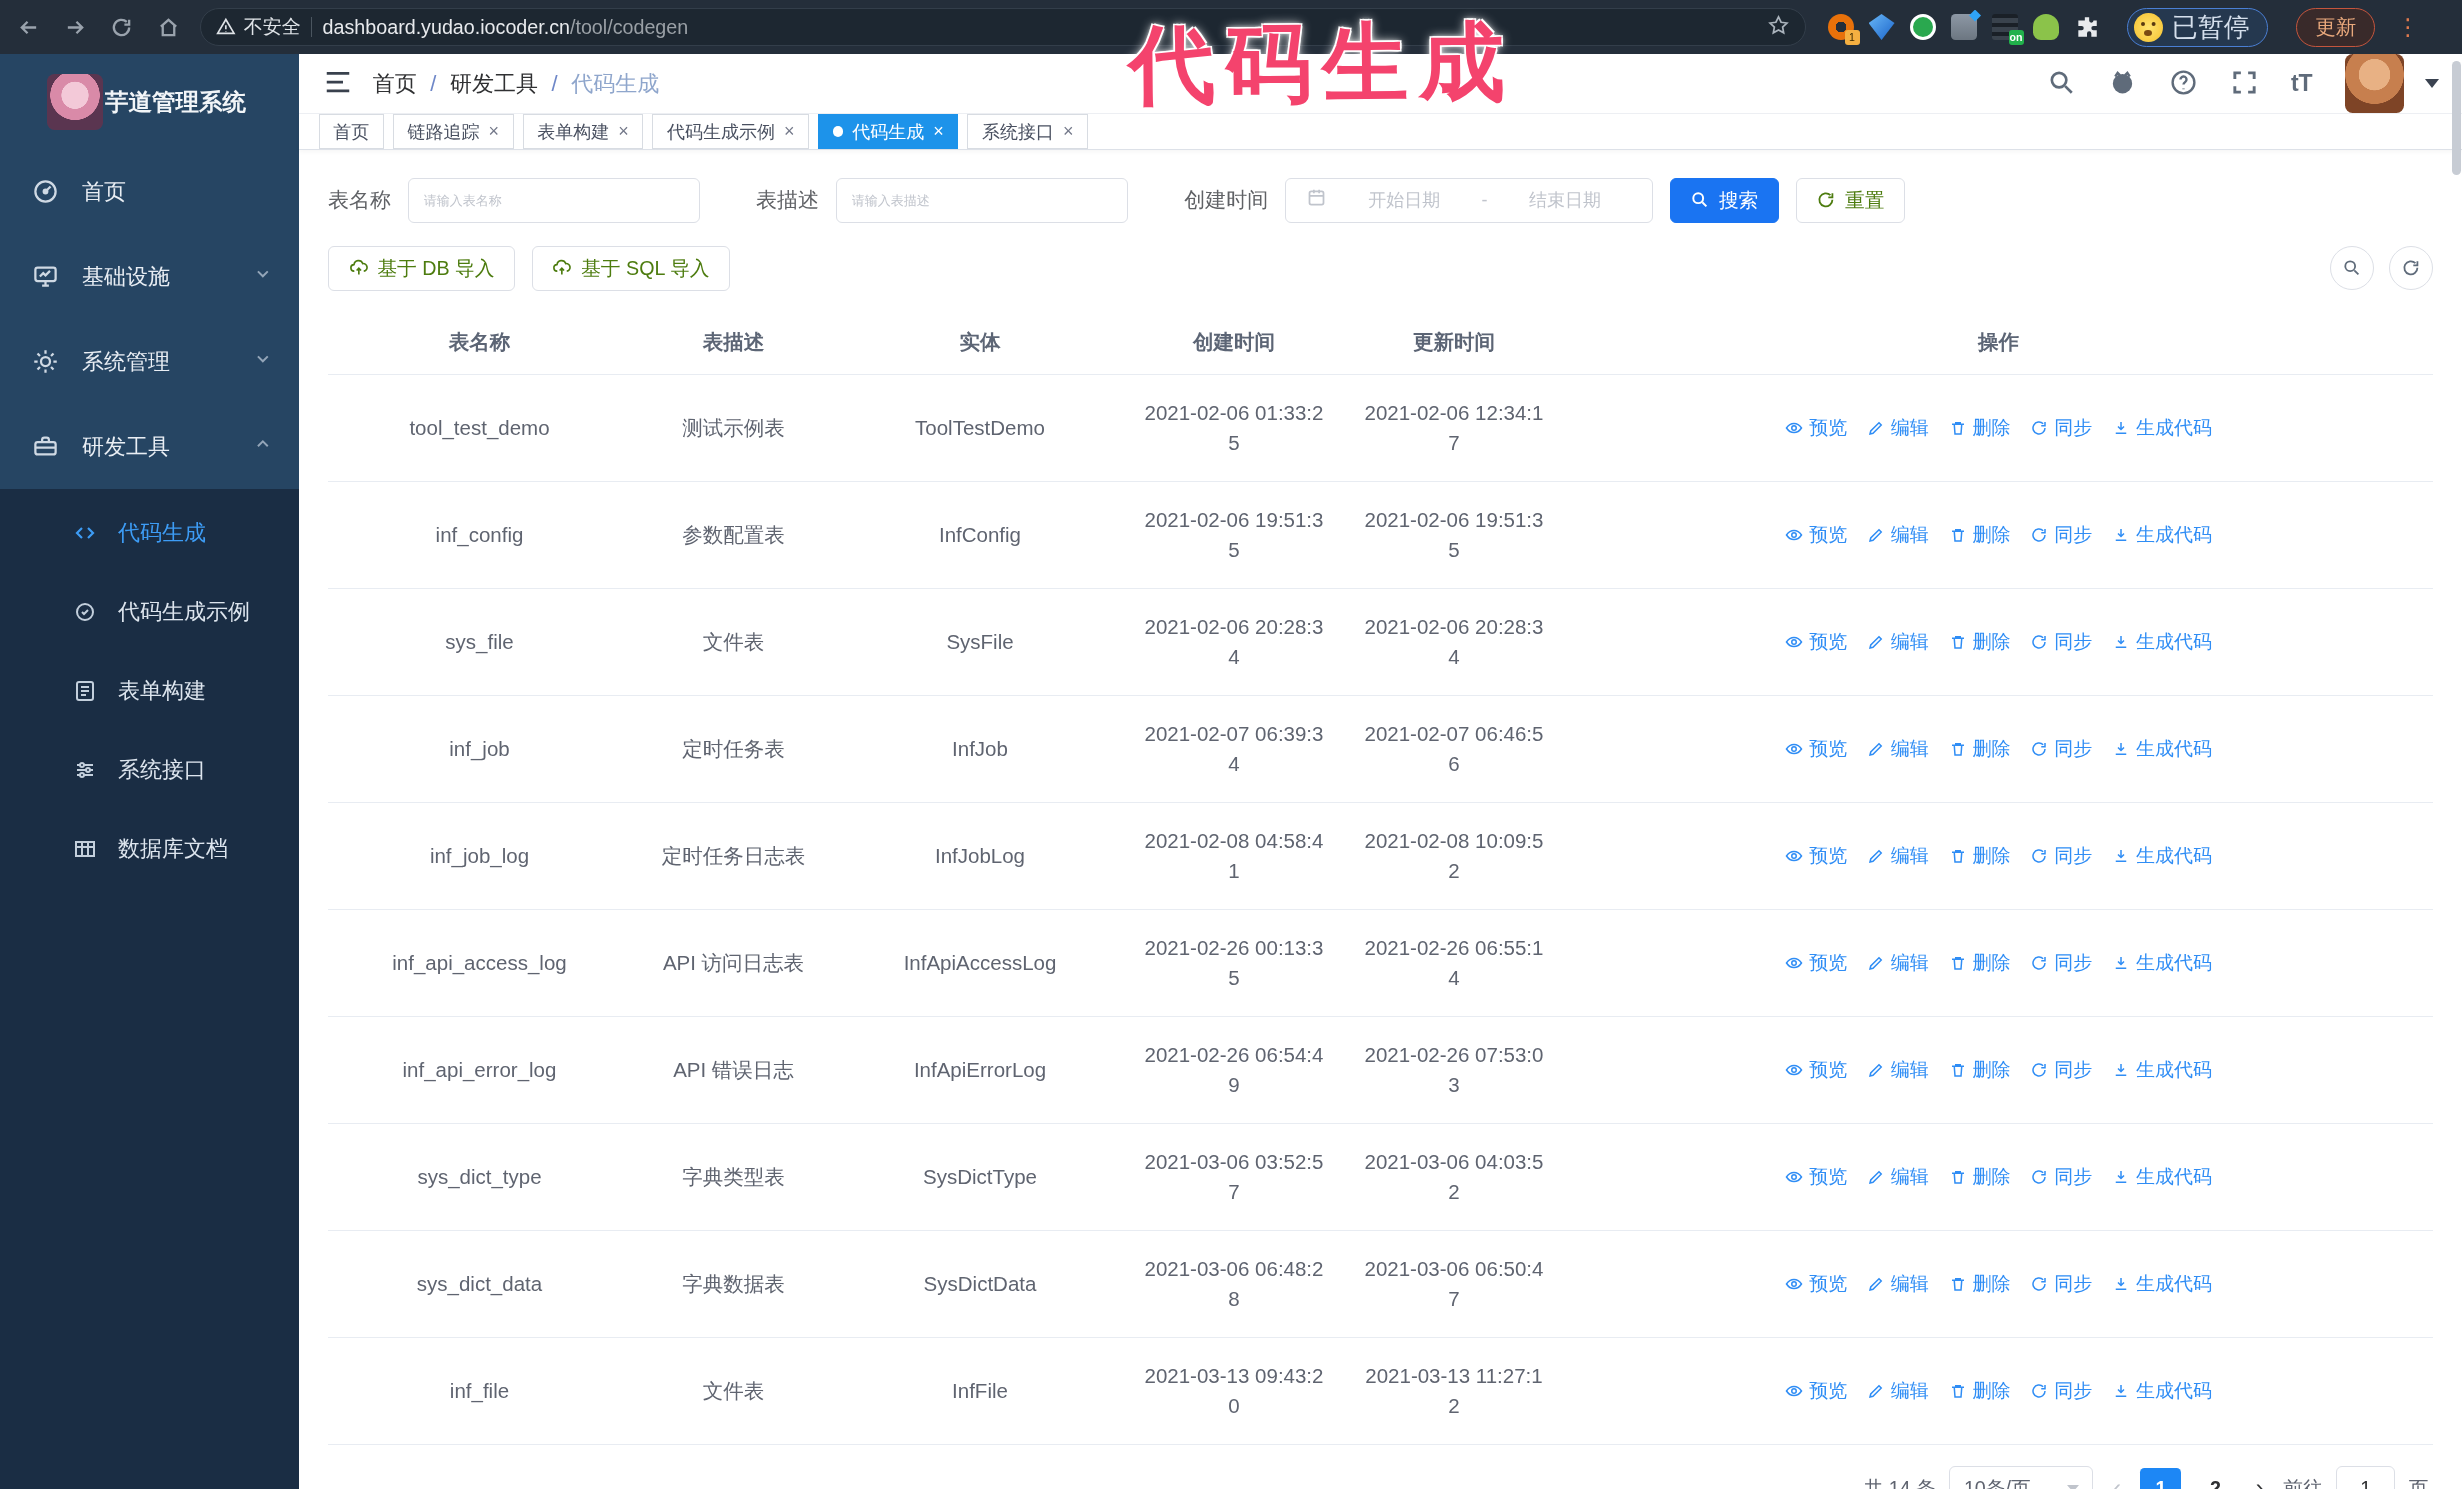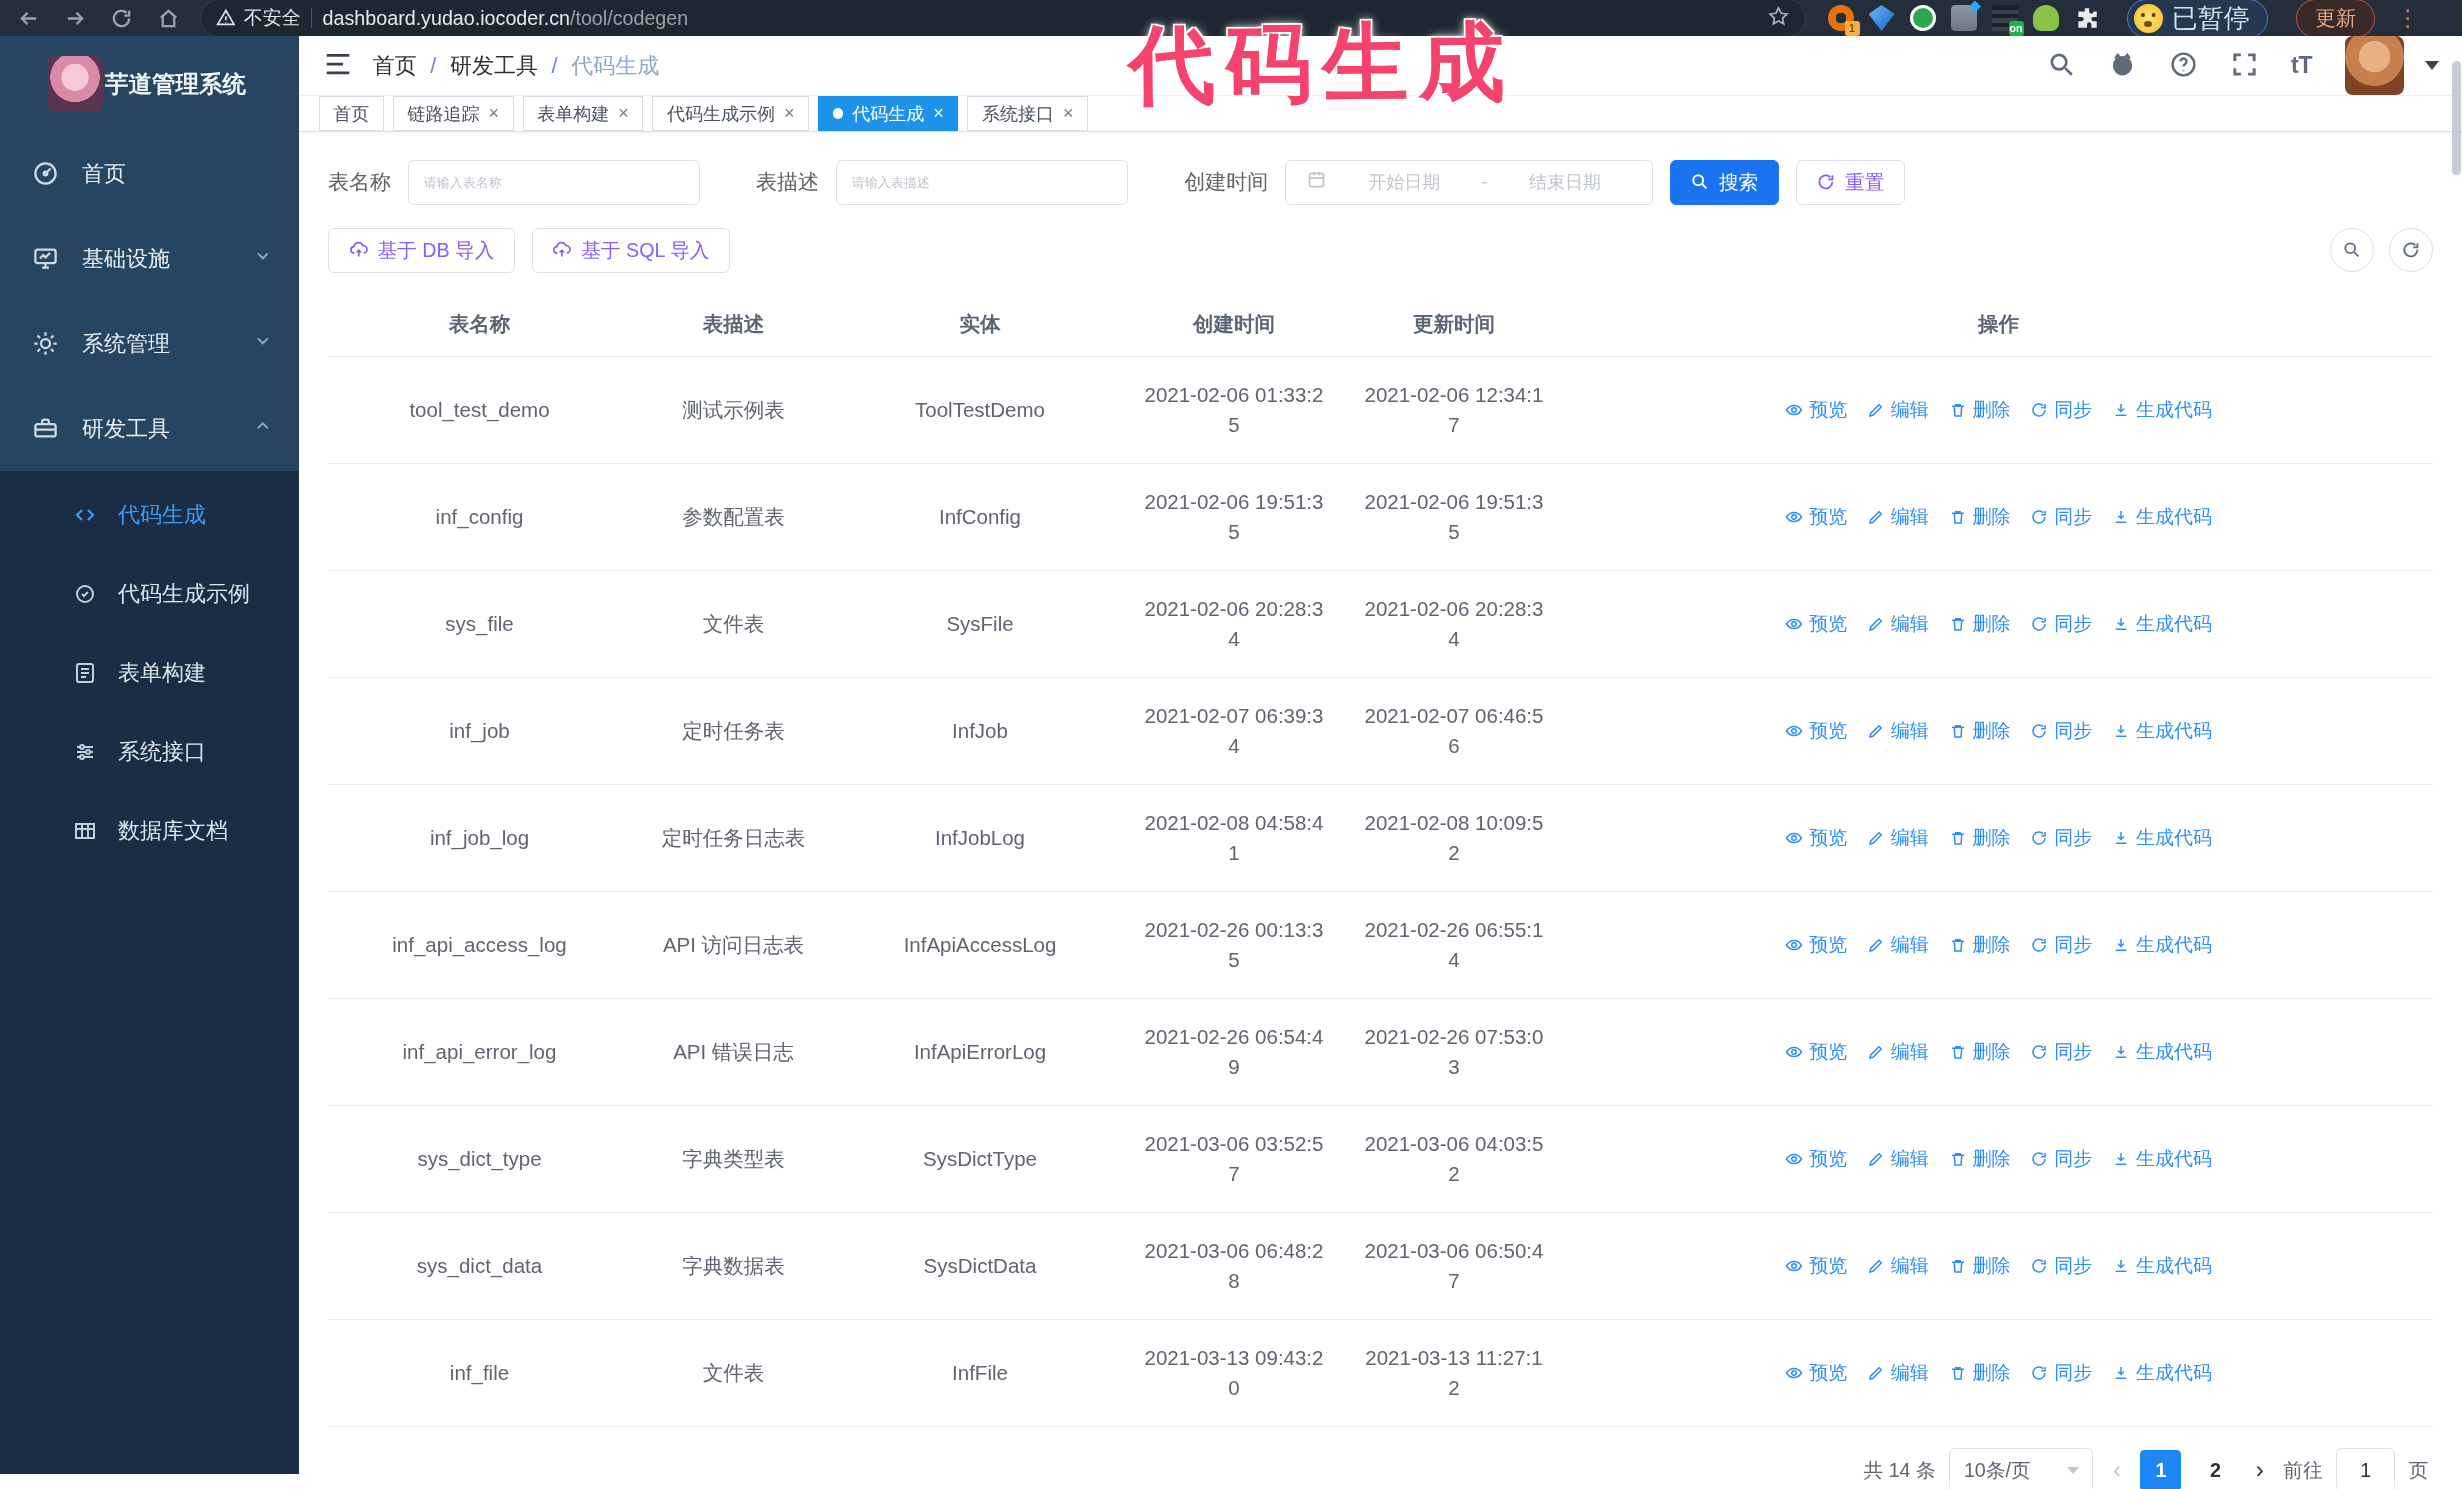--- a/index.html
+++ b/index.html
@@ -1,21 +1,21 @@
 <!DOCTYPE html>
 <html style="font-size:12px"><head>
 <meta charset="utf-8">
 <style>
   * { margin:0; padding:0; box-sizing:border-box; }
   html,body { width:2462px; height:1490px; overflow:hidden; background:#fff;
     font-family:"Liberation Sans","DejaVu Sans",sans-serif; }
   .screen { position:relative; width:2462px; height:1490px; }
 
   
-  .chrome { height:36px; background:#242e3a; display:flex; align-items:center;
+  .chrome { height:54px; background:#242e3a; display:flex; align-items:center;
     padding:0 13.6px; gap:16.7px; }
   .nav-ic { width:30px; height:30px; display:flex; align-items:center; justify-content:center;
     color:#9aa3ad; flex:0 0 auto; }
   .nav-ic svg { width:23px; height:23px; }
   .omnibox { flex:0 0 auto; width:1606px; height:38px; background:#1d2731;
     border:0.8px solid #333e4a; border-radius:19.7px; display:flex; align-items:center;
     padding:0 15px; gap:10.6px; color:#e8eaed; }
   .omnibox .warn { color:#dfe3e7; display:flex; align-items:center; gap:7.6px; font-size:19px; }
   .omnibox .divider { width:0.8px; height:19.7px; background:#4a555f; }
   .url { font-size:19.7px; white-space:nowrap; overflow:hidden; flex:1; }
@@ -107,21 +107,21 @@
   .f-input { width:292px; height:45px; border:0.8px solid #dcdfe6; border-radius:6px;
     font-size:13px; color:#303133; padding:0 15px; outline:none; }
   .f-input::placeholder { color:#c0c4cc; }
   .gap-lg { width:23px; }
   .daterange { width:368px; height:45px; border:0.8px solid #dcdfe6; border-radius:6px;
     display:flex; align-items:center; padding:0 20px; gap:10.6px; color:#c0c4cc; font-size:18px; }
   .daterange .cal svg { width:21px; height:21px; }
   .daterange .dr-ph { flex:1; text-align:center; }
   .btn { display:inline-flex; align-items:center; justify-content:center; gap:9px;
     height:45px; border-radius:6px; font-size:19.7px; cursor:pointer; border:0.8px solid #dcdfe6;
-    background:#fff; color:#8b5cf6; padding:0 19.7px; }
+    background:#fff; color:#4d7c0f; padding:0 19.7px; }
   .btn svg { width:19.7px; height:19.7px; }
   .btn-primary { background:#1a74f2; border-color:#1a74f2; color:#fff; }
   .toolbar-row { display:flex; align-items:center; margin-top:23px; gap:16.7px; }
   .toolbar-right { margin-left:auto; display:flex; gap:15px; }
   .circle-btn { width:44px; height:44px; border-radius:50%; border:0.8px solid #dcdfe6;
     background:#fff; color:#5f6b7a; display:flex; align-items:center; justify-content:center; cursor:pointer; }
   .circle-btn svg { width:19.7px; height:19.7px; }
 
   
   table.grid { width:100%; border-collapse:collapse; margin-top:19.7px; table-layout:fixed; }

